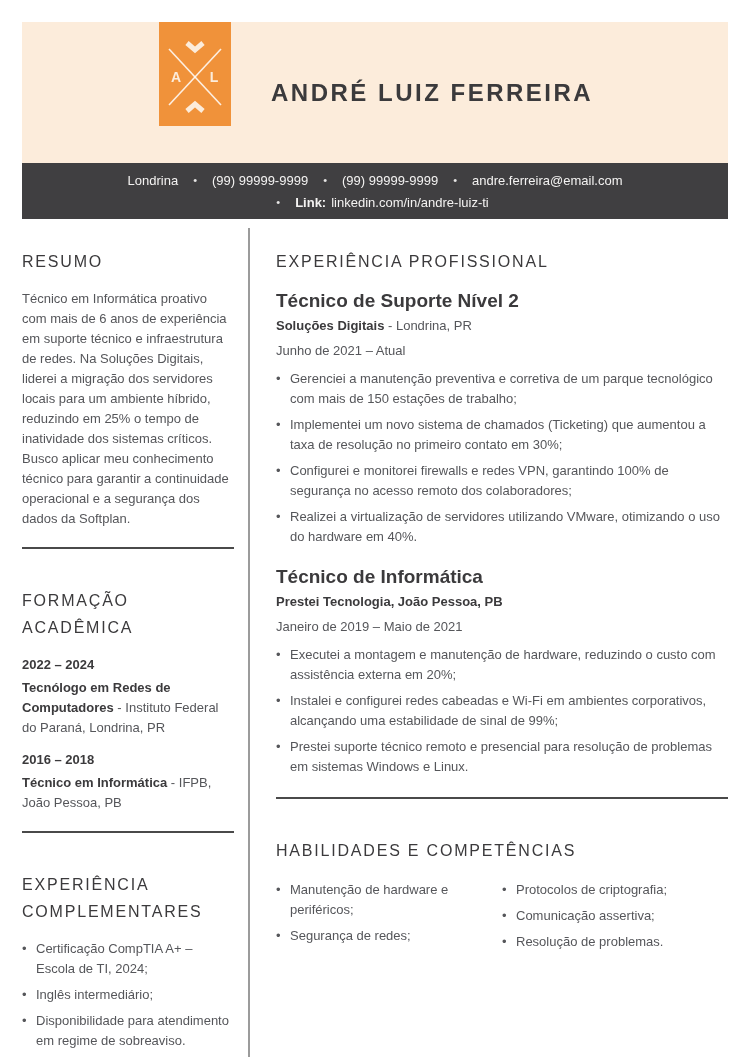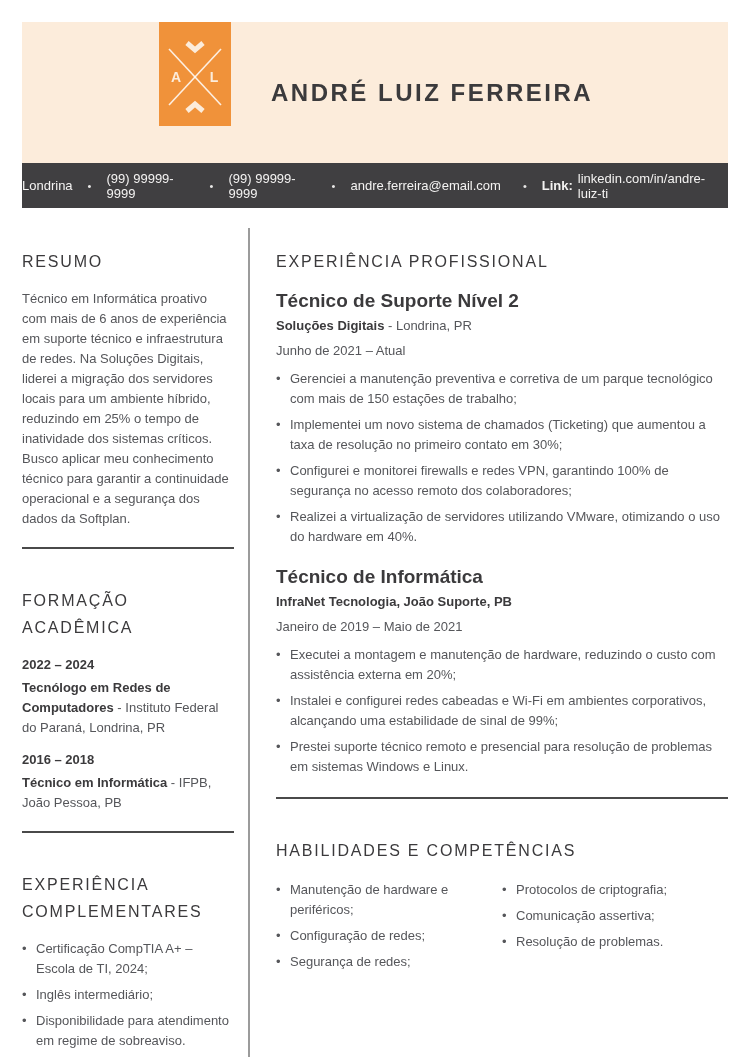--- a/index.html
+++ b/index.html
@@ -26,24 +26,24 @@
   .logo svg { display: block; width: 100%; height: 100%; }
   .hero h1 {
     margin: 0; position: absolute; left: 249px; top: 0; height: 141px;
     display: flex; align-items: center;
     font-size: 24px; font-weight: bold; letter-spacing: 2.5px;
     color: var(--ink, #3b3a3c); white-space: nowrap;
   }
 
   
   .contact-bar {
-    position: absolute; left: 22px; right: 22px; top: 163px; height: 45px;
+    position: absolute; left: 22px; right: 22px; top: 163px; height: 56px;
     background: var(--bar, #403f41);
     color: #f4f3f2; font-size: 13px;
-    display: flex; flex-direction: row; justify-content: center;
+    display: flex; flex-direction: column; justify-content: center;
     gap: 7px;
   }
   .contact-line { display: flex; justify-content: center; align-items: center; }
   .contact-line .sep { margin: 0 15px; font-size: 11px; color: #e8e7e6; }
   .contact-line .lbl { font-weight: bold; margin-right: 5px; }
 
   
   .main {
     position: absolute; left: 22px; right: 22px; top: 228px;
     display: flex; align-items: stretch;
@@ -182,38 +182,37 @@
         <ul class="dot-list">
           <li>Gerenciei a manutenção preventiva e corretiva de um parque tecnológico com mais de 150 estações de trabalho;</li>
           <li>Implementei um novo sistema de chamados (Ticketing) que aumentou a taxa de resolução no primeiro contato em 30%;</li>
           <li>Configurei e monitorei firewalls e redes VPN, garantindo 100% de segurança no acesso remoto dos colaboradores;</li>
           <li>Realizei a virtualização de servidores utilizando VMware, otimizando o uso do hardware em 40%.</li>
         </ul>
       </article>
 
       <article class="job">
         <h3>Técnico de Informática</h3>
-        <p class="company"><b>InfraNet Tecnologia, João Suporte, PB</b><span></span></p>
+        <p class="company"><b>Prestei Tecnologia, João Pessoa, PB</b><span></span></p>
         <p>Janeiro de 2019 – Maio de 2021</p>
         <ul class="dot-list">
           <li>Executei a montagem e manutenção de hardware, reduzindo o custo com assistência externa em 20%;</li>
           <li>Instalei e configurei redes cabeadas e Wi-Fi em ambientes corporativos, alcançando uma estabilidade de sinal de 99%;</li>
           <li>Prestei suporte técnico remoto e presencial para resolução de problemas em sistemas Windows e Linux.</li>
         </ul>
       </article>
     </section>
 
     <hr class="rule">
 
     <section class="after-rule">
       <h2>HABILIDADES E COMPETÊNCIAS</h2>
       <div class="skills-cols">
         <ul class="dot-list">
           <li>Manutenção de hardware e periféricos;</li>
-          <li>Configuração de redes;</li>
           <li>Segurança de redes;</li>
         </ul>
         <ul class="dot-list">
           <li>Protocolos de criptografia;</li>
           <li>Comunicação assertiva;</li>
           <li>Resolução de problemas.</li>
         </ul>
       </div>
     </section>
 

